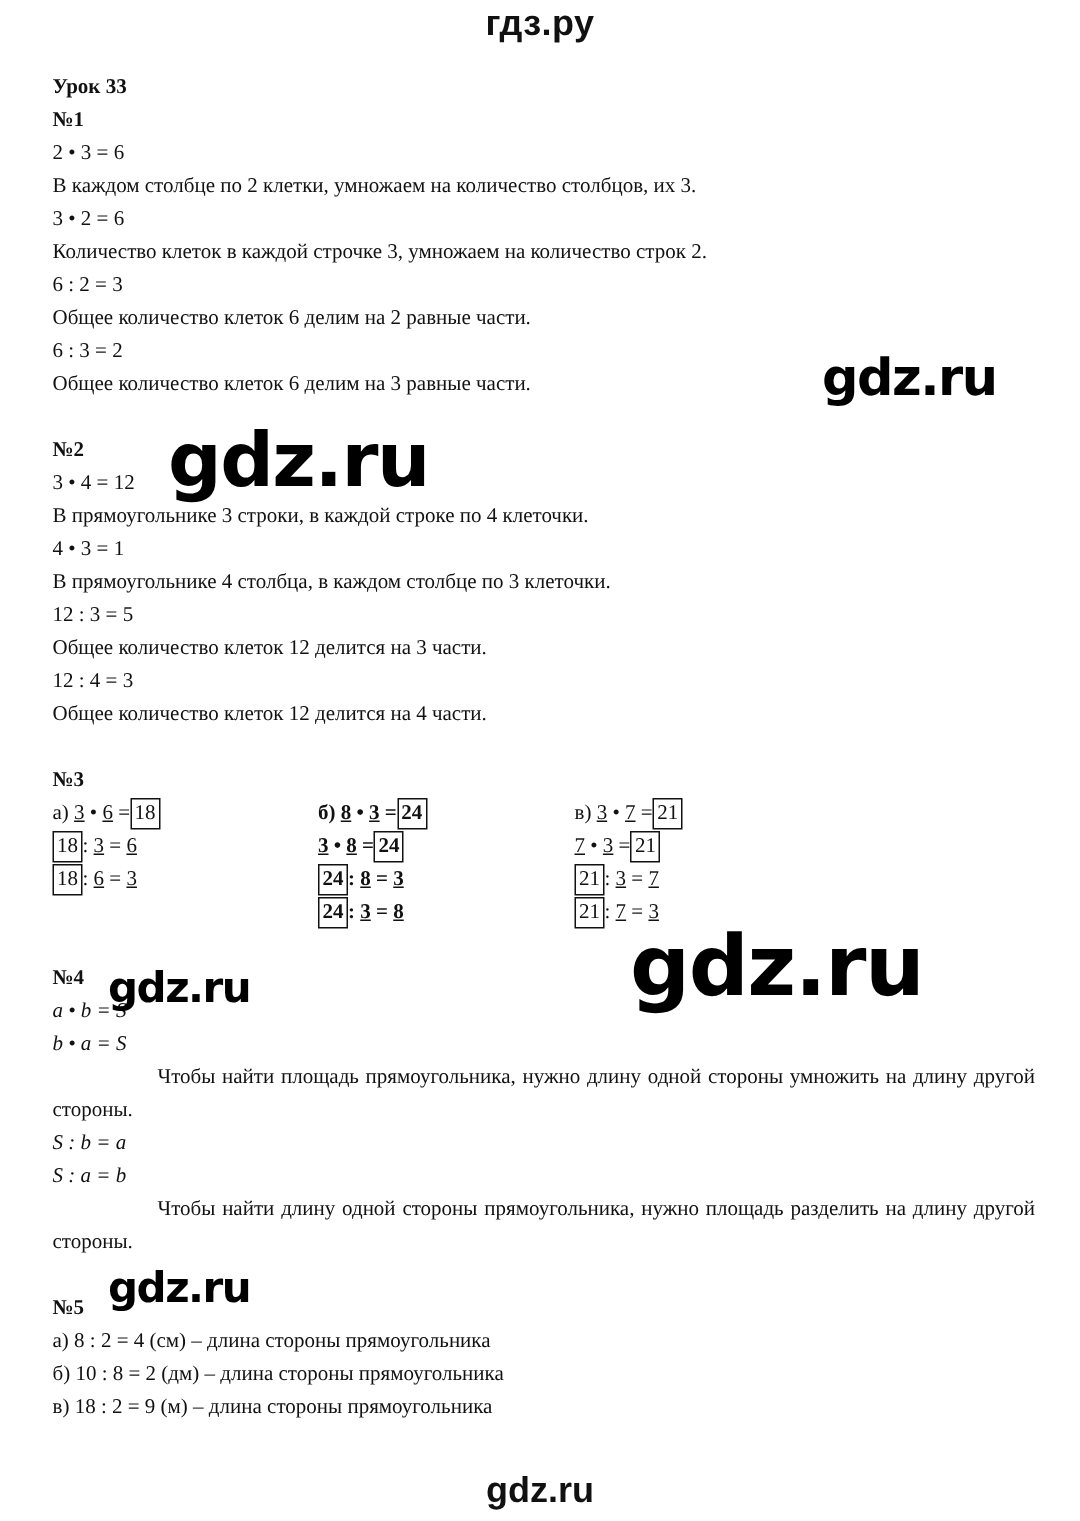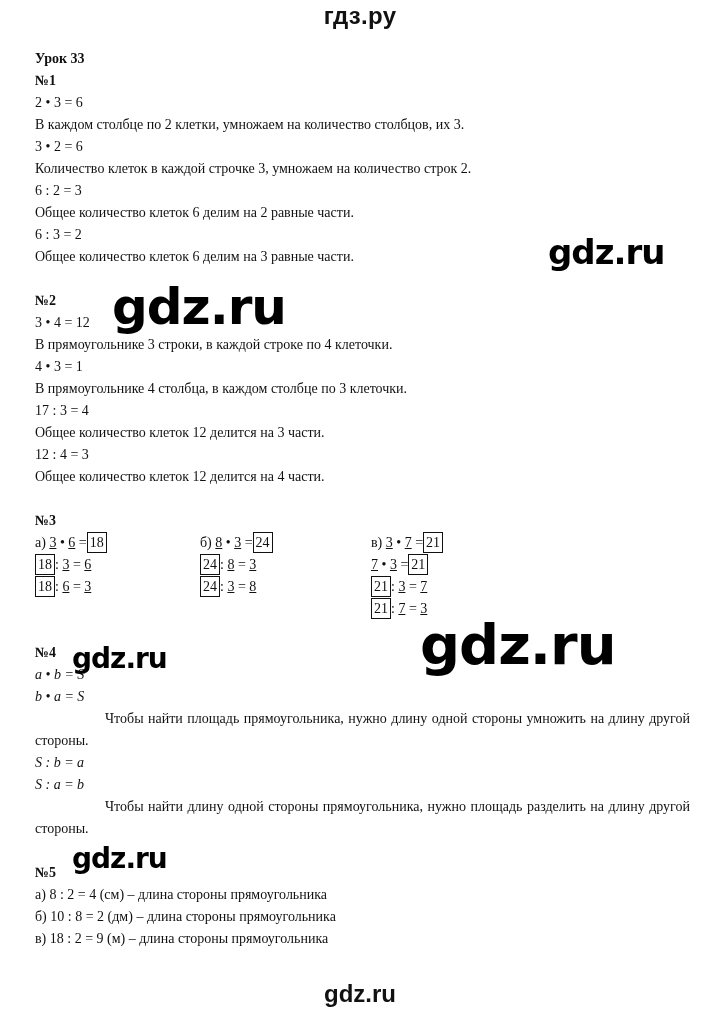--- a/index.html
+++ b/index.html
@@ -13,21 +13,21 @@
     .line { white-space: nowrap; height: 22px; }
     .gap { height: 22px; }
     .indent { text-indent: 70px; text-align: justify; text-align-last: left; white-space: normal; height: auto; }
     .it { font-style: italic; }
     .u { text-decoration: underline; }
     .box { border: 1.5px solid #111; padding: 0 2px; display: inline-block; line-height: 19px; }
     .cols { display: flex; }
     .col { width: 165px; }
     .col + .col { margin-left: 0; }
     .col.c1 { width: 165px; }
-    .col.c2 { width: 165px; margin-left: 0px; }
+    .col.c2 { width: 165px; margin-left: 12px; font-weight: bold; }
     .col.c3 { width: 165px; margin-left: 6px; }
     .wm { position: absolute; font-family: "DejaVu Sans", sans-serif; font-weight: bold; color: #000; letter-spacing: -1px; }
     .wm-footer { position: absolute; left: 0; top: 980px; width: 720px; text-align: center;
       font-family: "Liberation Sans", sans-serif; font-size: 24px; font-weight: bold; color: #111; }
   </style>
 </head>
 <body>
 
 <div class="page">
 
@@ -45,21 +45,21 @@
     <div class="line">Общее количество клеток 6 делим на 2 равные части.</div>
     <div class="line">6 : 3 = 2</div>
     <div class="line">Общее количество клеток 6 делим на 3 равные части.</div>
     <div class="gap"></div>
 
     <div class="line b">№2</div>
     <div class="line">3 • 4 = 12</div>
     <div class="line">В прямоугольнике 3 строки, в каждой строке по 4 клеточки.</div>
     <div class="line">4 • 3 = 1</div>
     <div class="line">В прямоугольнике 4 столбца, в каждом столбце по 3 клеточки.</div>
-    <div class="line">17 : 3 = 4</div>
+    <div class="line">12 : 3 = 5</div>
     <div class="line">Общее количество клеток 12 делится на 3 части.</div>
     <div class="line">12 : 4 = 3</div>
     <div class="line">Общее количество клеток 12 делится на 4 части.</div>
     <div class="gap"></div>
 
     <div class="line b">№3</div>
     <div class="cols">
 
       <div class="col c1">
         <div class="line">
@@ -79,20 +79,25 @@
           <span class="u">3</span>
         </div>
       </div>
 
       <div class="col c2">
         <div class="line">
           <span>б)</span>
           <span class="u">8</span>
           <span>•</span>
           <span class="u">3</span> =<span class="box">24</span>
+        </div>
+        <div class="line">
+          <span class="u">3</span>
+          <span>•</span>
+          <span class="u">8</span> =<span class="box">24</span>
         </div>
         <div class="line">
           <span class="box">24</span><span>:</span>
           <span class="u">8</span> =
           <span class="u">3</span>
         </div>
         <div class="line">
           <span class="box">24</span><span>:</span>
           <span class="u">3</span> =
           <span class="u">8</span>

